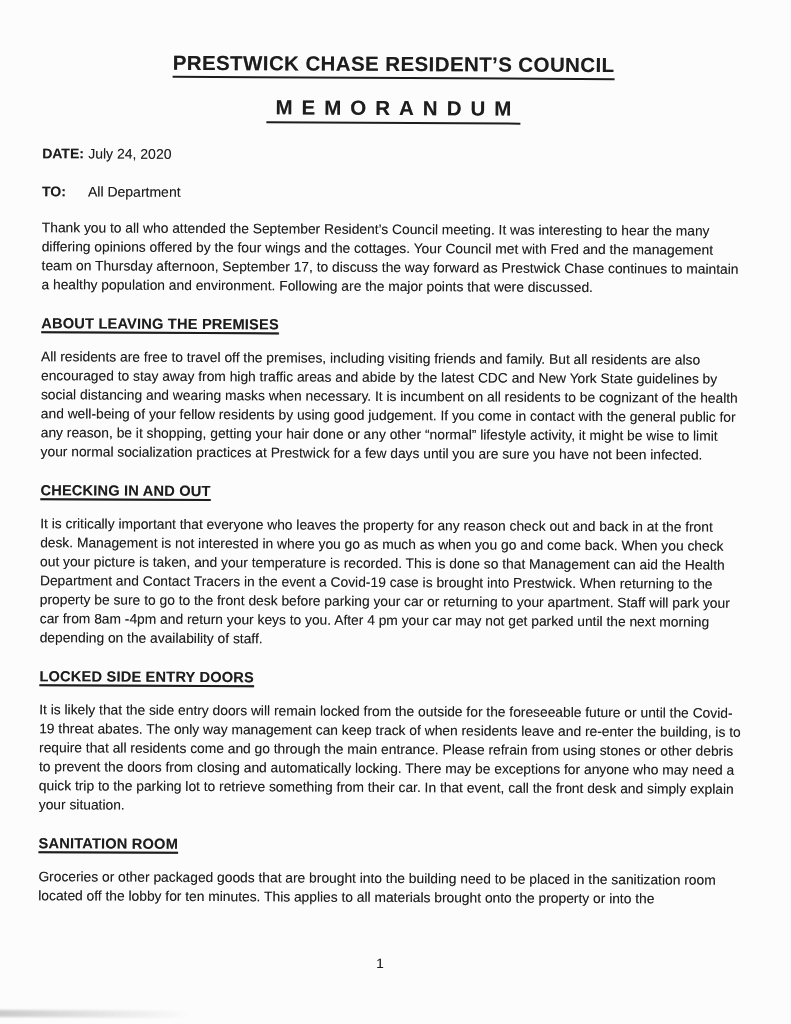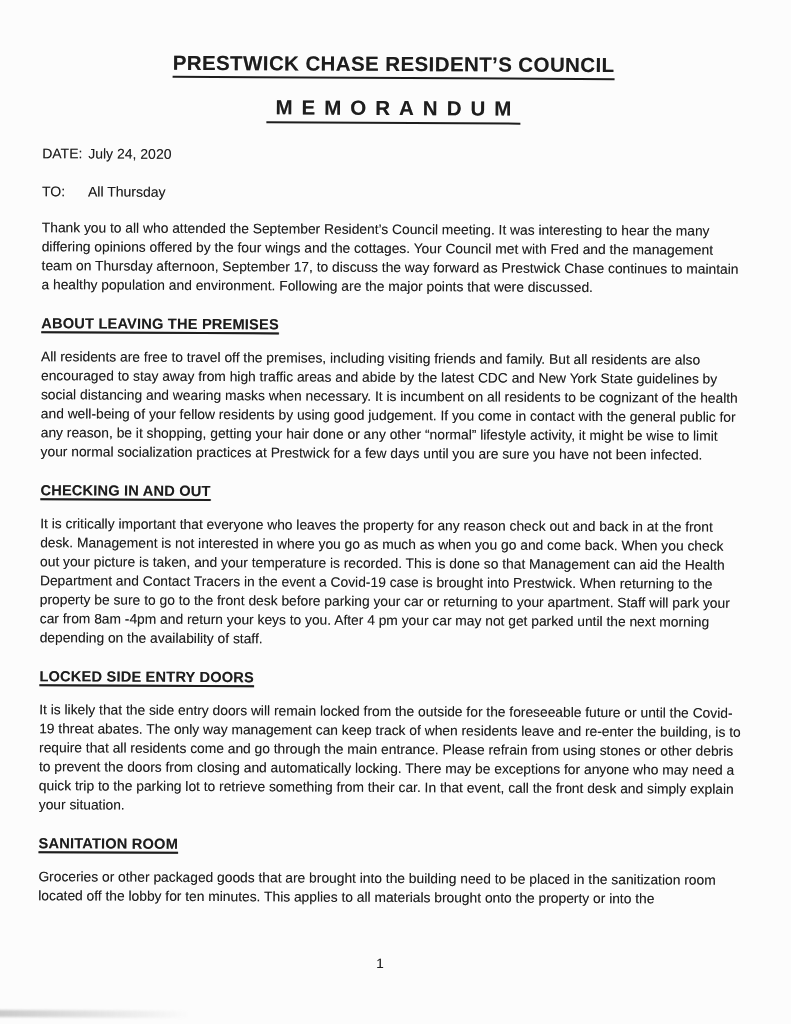--- a/index.html
+++ b/index.html
@@ -56,20 +56,21 @@
   .meta-row {
     display: flex;
     line-height: 19px;
   }
   .meta-row + .meta-row {
     margin-top: 19px;
   }
   .meta-label {
     width: 46px;
     flex: 0 0 46px;
+    font-weight: bold;
   }
   .body-text {
     font-size: 13.8px;
     line-height: 19px;
     margin: 0;
   }
   .intro {
     margin-top: 17px;
   }
   .section {
@@ -121,21 +122,21 @@
       <span class="underlined">MEMORANDUM</span>
     </h2>
 
     <div class="meta">
       <div class="meta-row">
         <span class="meta-label">DATE:</span>
         <span class="meta-value">July 24, 2020</span>
       </div>
       <div class="meta-row">
         <span class="meta-label">TO:</span>
-        <span class="meta-value">All Thursday</span>
+        <span class="meta-value">All Department</span>
       </div>
     </div>
 
     <p class="body-text intro">Thank you to all who attended the September Resident’s Council meeting. It was interesting to hear the many differing opinions offered by the four wings and the cottages. Your Council met with Fred and the management team on Thursday afternoon, September 17, to discuss the way forward as Prestwick Chase continues to maintain a healthy population and environment. Following are the major points that were discussed.</p>
 
     <div class="section">
       <h3 class="section-heading">ABOUT LEAVING THE PREMISES</h3>
       <p class="body-text">All residents are free to travel off the premises, including visiting friends and family. But all residents are also encouraged to stay away from high traffic areas and abide by the latest CDC and New York State guidelines by social distancing and wearing masks when necessary. It is incumbent on all residents to be cognizant of the health and well-being of your fellow residents by using good judgement. If you come in contact with the general public for any reason, be it shopping, getting your hair done or any other “normal” lifestyle activity, it might be wise to limit your normal socialization practices at Prestwick for a few days until you are sure you have not been infected.</p>
     </div>
 

